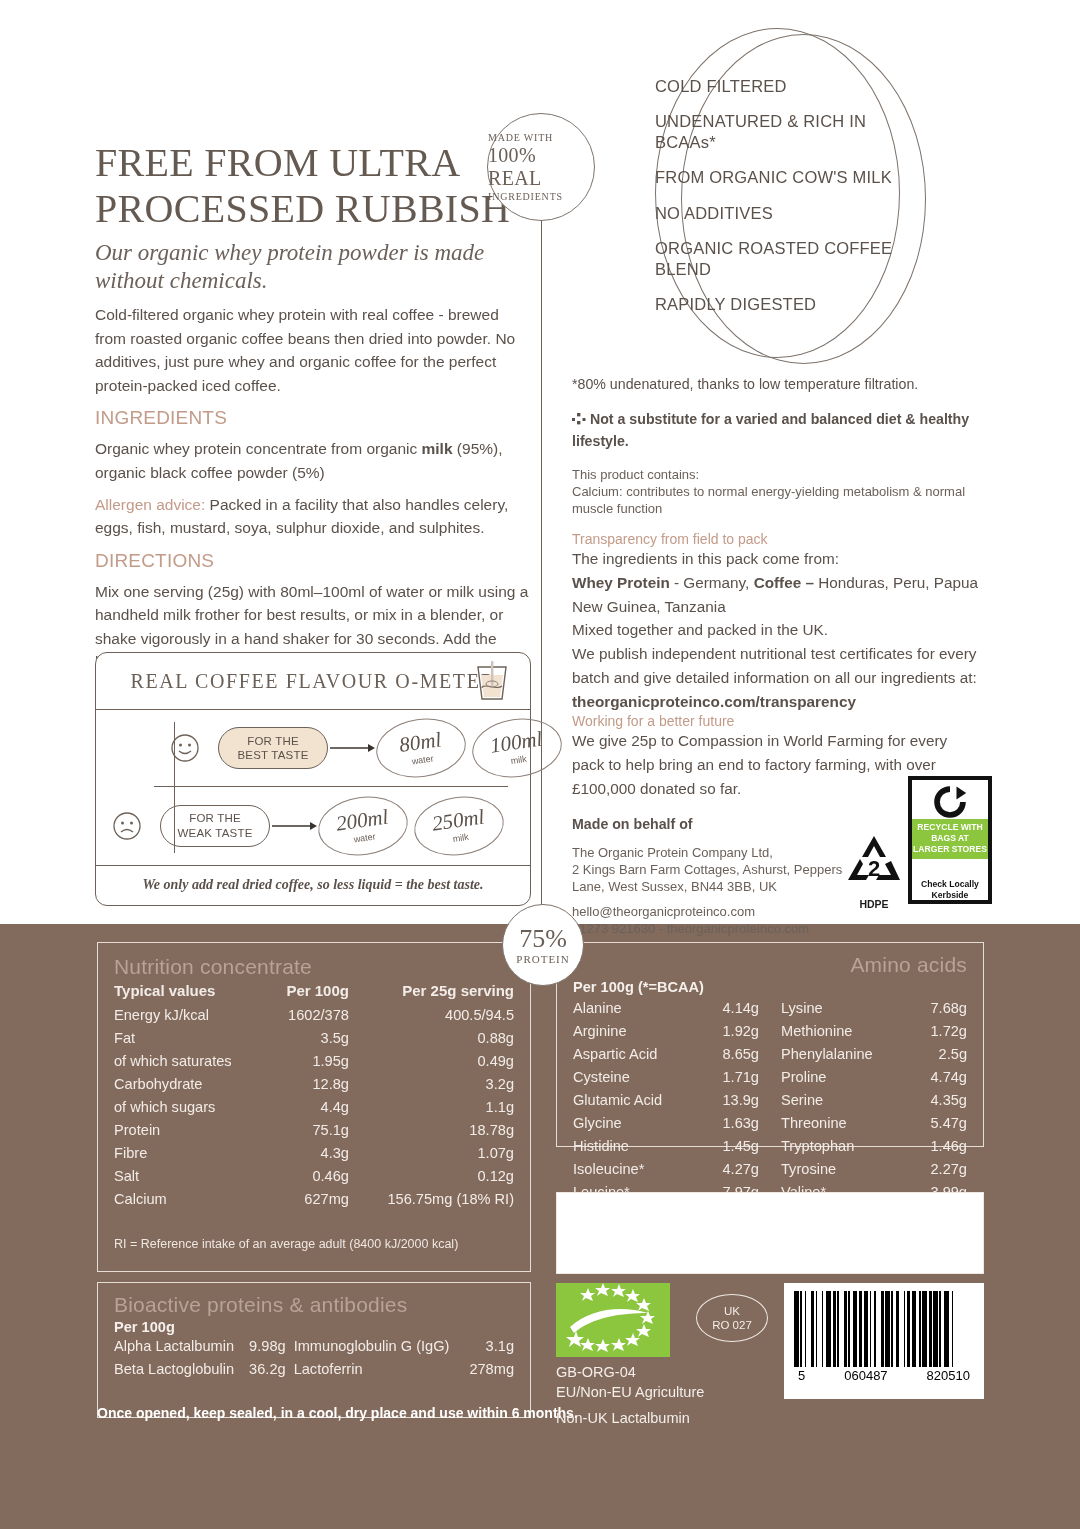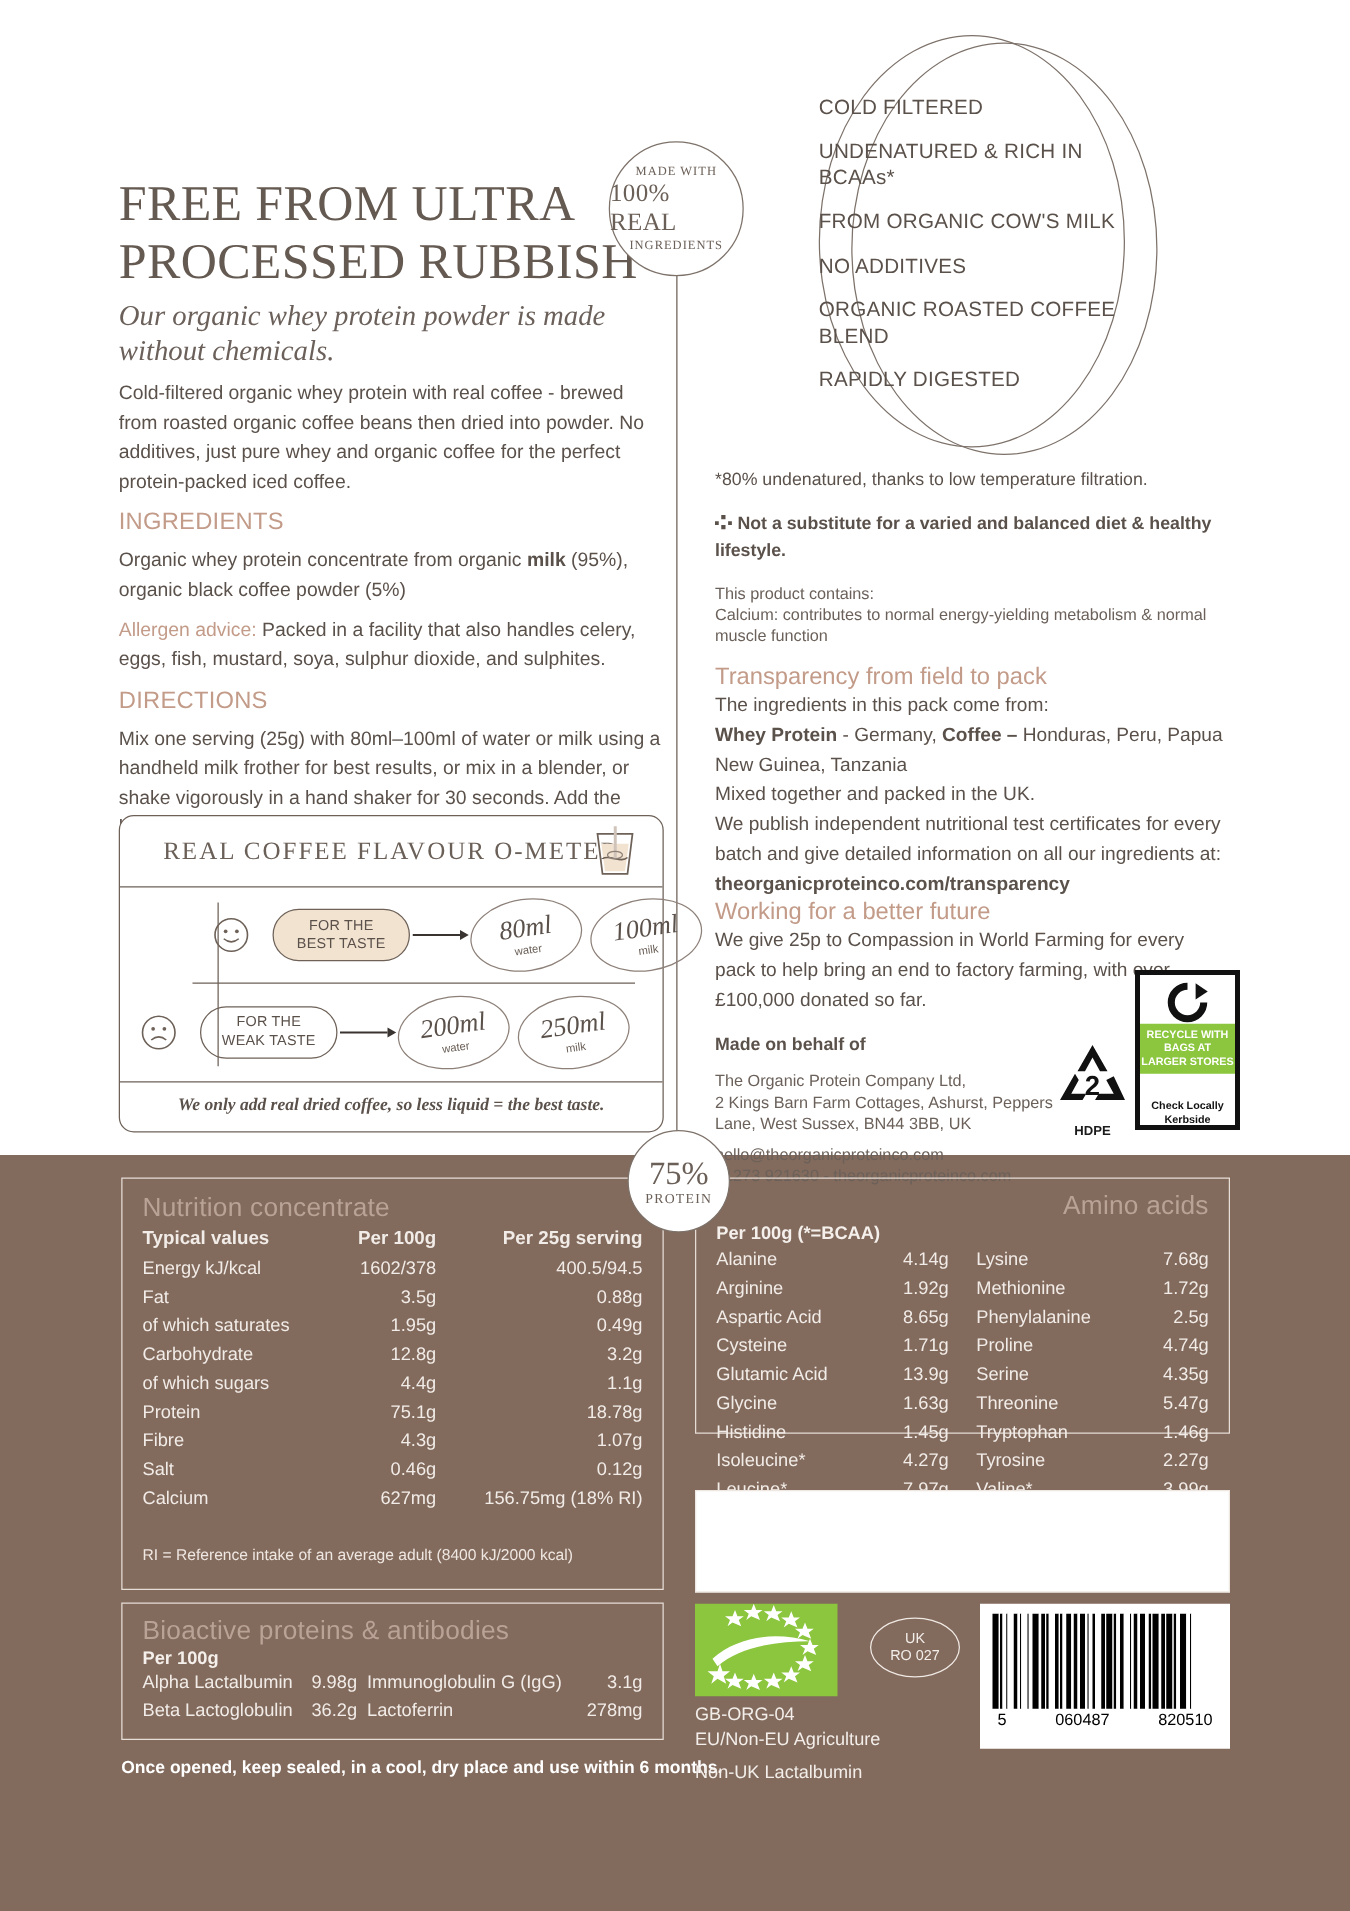--- a/index.html
+++ b/index.html
@@ -110,21 +110,21 @@
     font-family: "Liberation Serif", serif; font-style: italic; font-weight: bold;
     font-size: 14px; color: #5b514b;
   }
 
   
   .badge-100 {
     position: absolute; left: 487px; top: 113px;
     width: 108px; height: 108px; border-radius: 50%;
     border: 1.1px solid #7d726a; background: #fff;
     display: flex; flex-direction: column;
-    align-items: center; justify-content: center;
+    align-items: flex-start; justify-content: center;
     font-family: "Liberation Serif", serif; color: #6b6058;
     z-index: 5;
   }
   .badge-100 .l1 { font-size: 10px; letter-spacing: 0.8px; }
   .badge-100 .l2 { font-size: 20px; letter-spacing: 0.3px; margin: 1px 0; }
   .badge-100 .l3 { font-size: 10px; letter-spacing: 0.8px; }
   .badge-75 {
     position: absolute; left: 502px; top: 904px;
     width: 82px; height: 82px; border-radius: 50%;
     background: #fff; border: 1.1px solid #7d726a;
@@ -147,21 +147,21 @@
     position: absolute; left: 0; top: 48px; width: 245px;
     font-size: 16.5px; line-height: 1.24;
     color: #5b514b; letter-spacing: 0.2px;
   }
   .claims-list div { margin-bottom: 15px; }
 
   
   .right-col { position: absolute; left: 572px; top: 374px; width: 410px; }
   .small-p { font-size: 14.2px; line-height: 1.5; color: #5b514b; }
   .tiny-p  { font-size: 13px; line-height: 1.32; color: #6b615a; }
-  .r-head  { font-size: 19px; color: #c39b89; }
+  .r-head  { font-size: 14px; color: #c39b89; }
   .r-body  { font-size: 15.3px; line-height: 1.55; color: #5b514b; }
   .mt14 { margin-top: 14px; } .mt8 { margin-top: 8px; }
   .flower { display: inline-block; width: 14px; height: 12px; vertical-align: -1px; }
 
   
   .hdpe { position: absolute; left: 838px; top: 830px; width: 72px; text-align: center; }
   .hdpe-t { font-size: 10.5px; font-weight: bold; color: #1b1b1b; margin-top: 2px; }
   .recycle-label {
     position: absolute; left: 908px; top: 776px;
     width: 84px; height: 128px; border: 4px solid #111; background: #fff;
@@ -179,21 +179,21 @@
     width: 434px; height: 330px;
     border: 1.6px solid #e6ddd6;
   }
   .amino-box {
     position: absolute; left: 556px; top: 942px;
     width: 428px; height: 205px;
     border: 1.6px solid #e6ddd6;
   }
   .bio-box {
     position: absolute; left: 97px; top: 1282px;
-    width: 434px; height: 110px;
+    width: 434px; height: 136px;
     border: 1.6px solid #e6ddd6;
   }
   .white-box {
     position: absolute; left: 556px; top: 1192px;
     width: 428px; height: 82px;
     background: #fff; border: 1.4px solid #efe7e1;
   }
   .panel-title {
     font-size: 21px; color: #b9a396; letter-spacing: 0.2px;
   }

